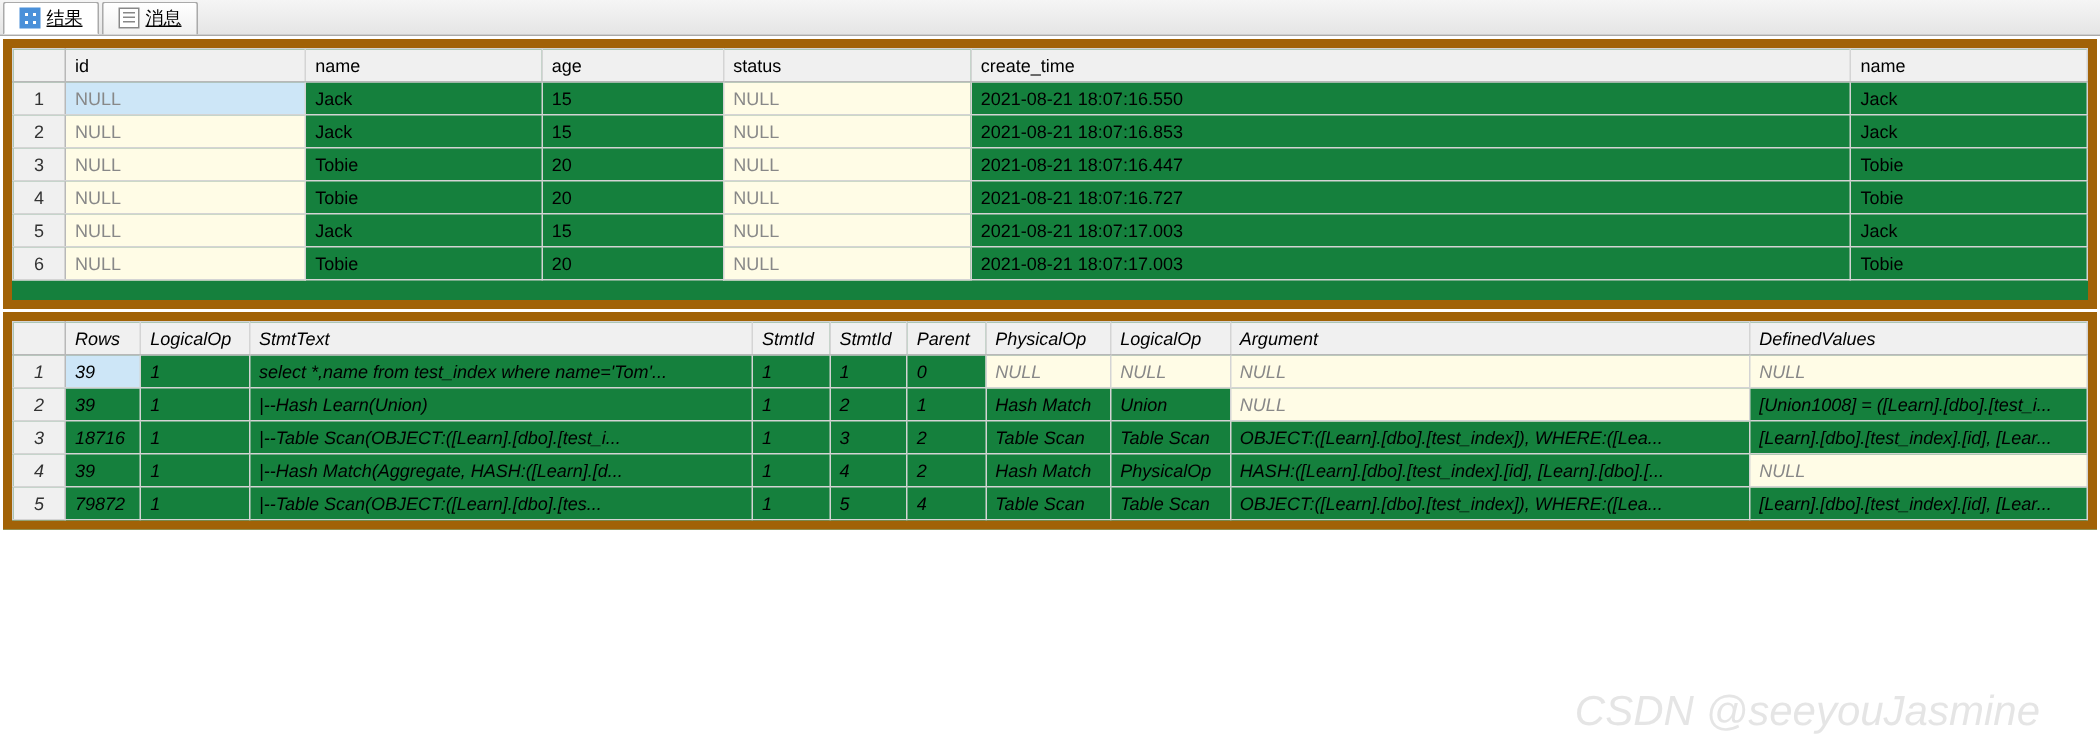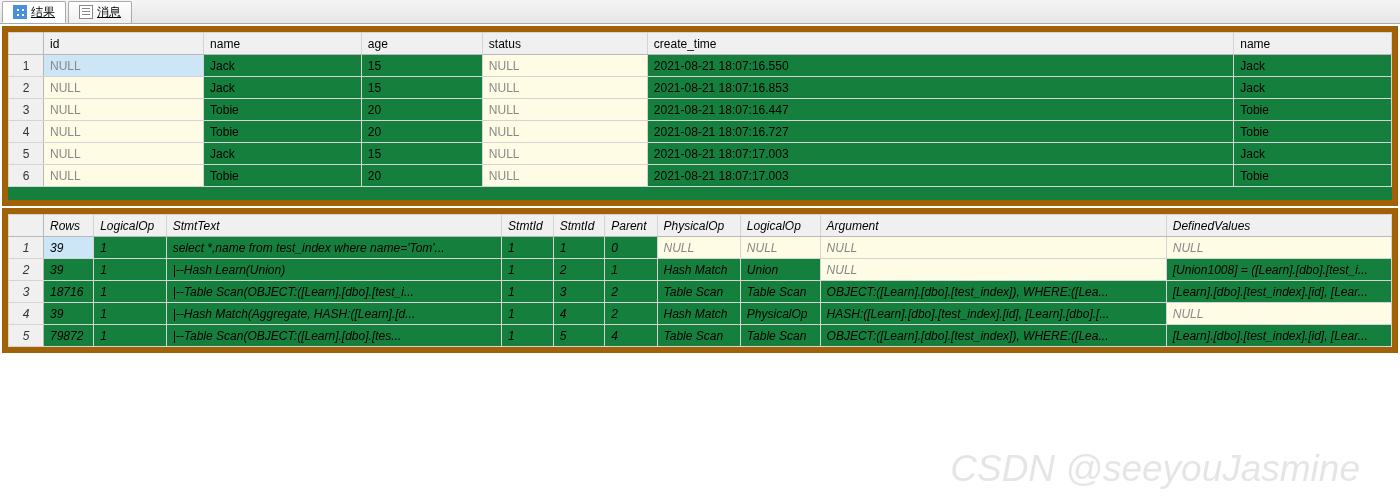--- a/index.html
+++ b/index.html
@@ -13,21 +13,21 @@
 .msg-icon::before { content: ''; position: absolute; top: 2px; left: 2px; right: 2px; height: 1px; background: #888; box-shadow: 0 3px #888, 0 6px #888; }
 .pane { border: 6px solid #a16207; margin: 2px; background: #15803d; }
 .pane1 { height: 180px; overflow: auto; }
 .pane2 { overflow: auto; font-style: italic; }
 .grid { border-collapse: collapse; width: 100%; }
 .grid th, .grid td { border: 1px solid #d4d4d4; padding: 3px 6px; text-align: left; white-space: nowrap; height: 22px; vertical-align: middle; font-weight: normal; }
 .grid th { background: #f0f0f0; border-bottom: 1px solid #b8b8b8; }
 .grid .rownum { background: #f0f0f0; text-align: center; color: #333; width: 35px; border-right: 1px solid #b8b8b8; }
 .null-cell { background: #fffce6; color: #888; margin-top: 12px; }
 .selected-cell { background: #cde6f7 !important; border: 1px dashed #3399ff !important; }
-.watermark { position: fixed; bottom: 10px; right: 40px; font-size: 37px; color: rgba(150,150,150,0.25); font-style: italic; pointer-events: none; }
+.watermark { position: fixed; bottom: 10px; right: 40px; font-size: 28px; color: rgba(150,150,150,0.25); font-style: italic; pointer-events: none; }
 </style>
 </head>
 <body>
 
 <div class="tabs">
   <div class="tab active">
     <span class="tab-icon grid-icon"></span>
     <span>结果</span>
   </div>
   <div class="tab">

